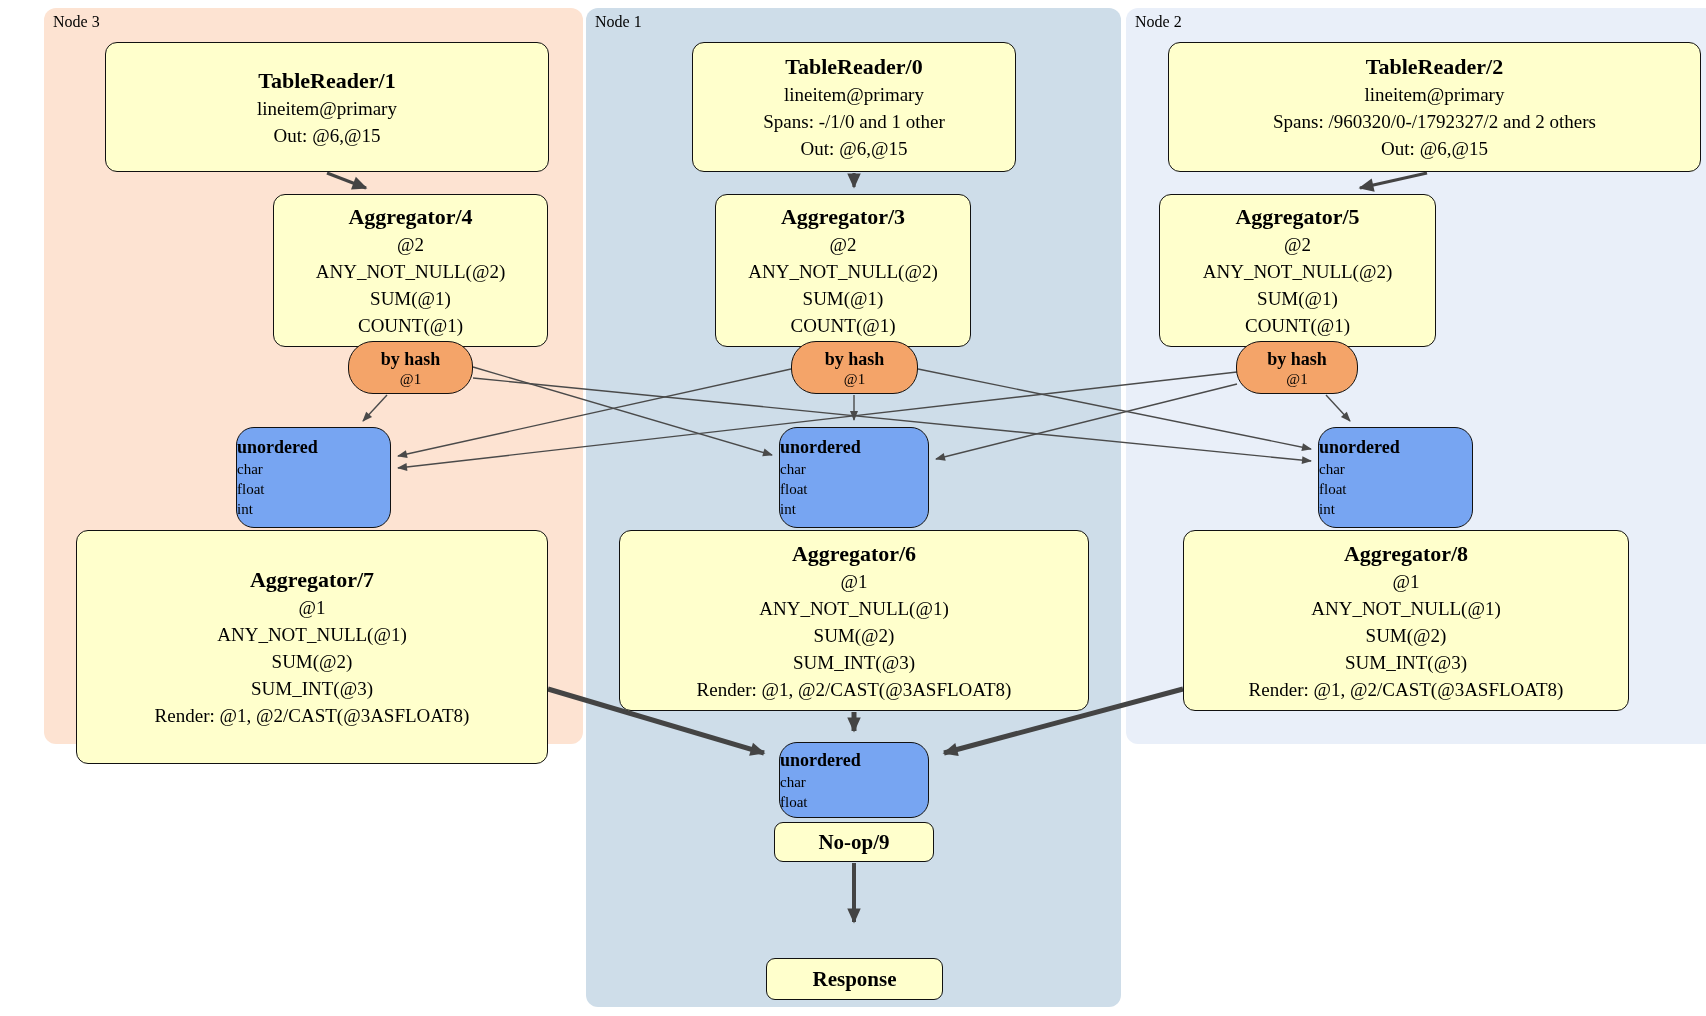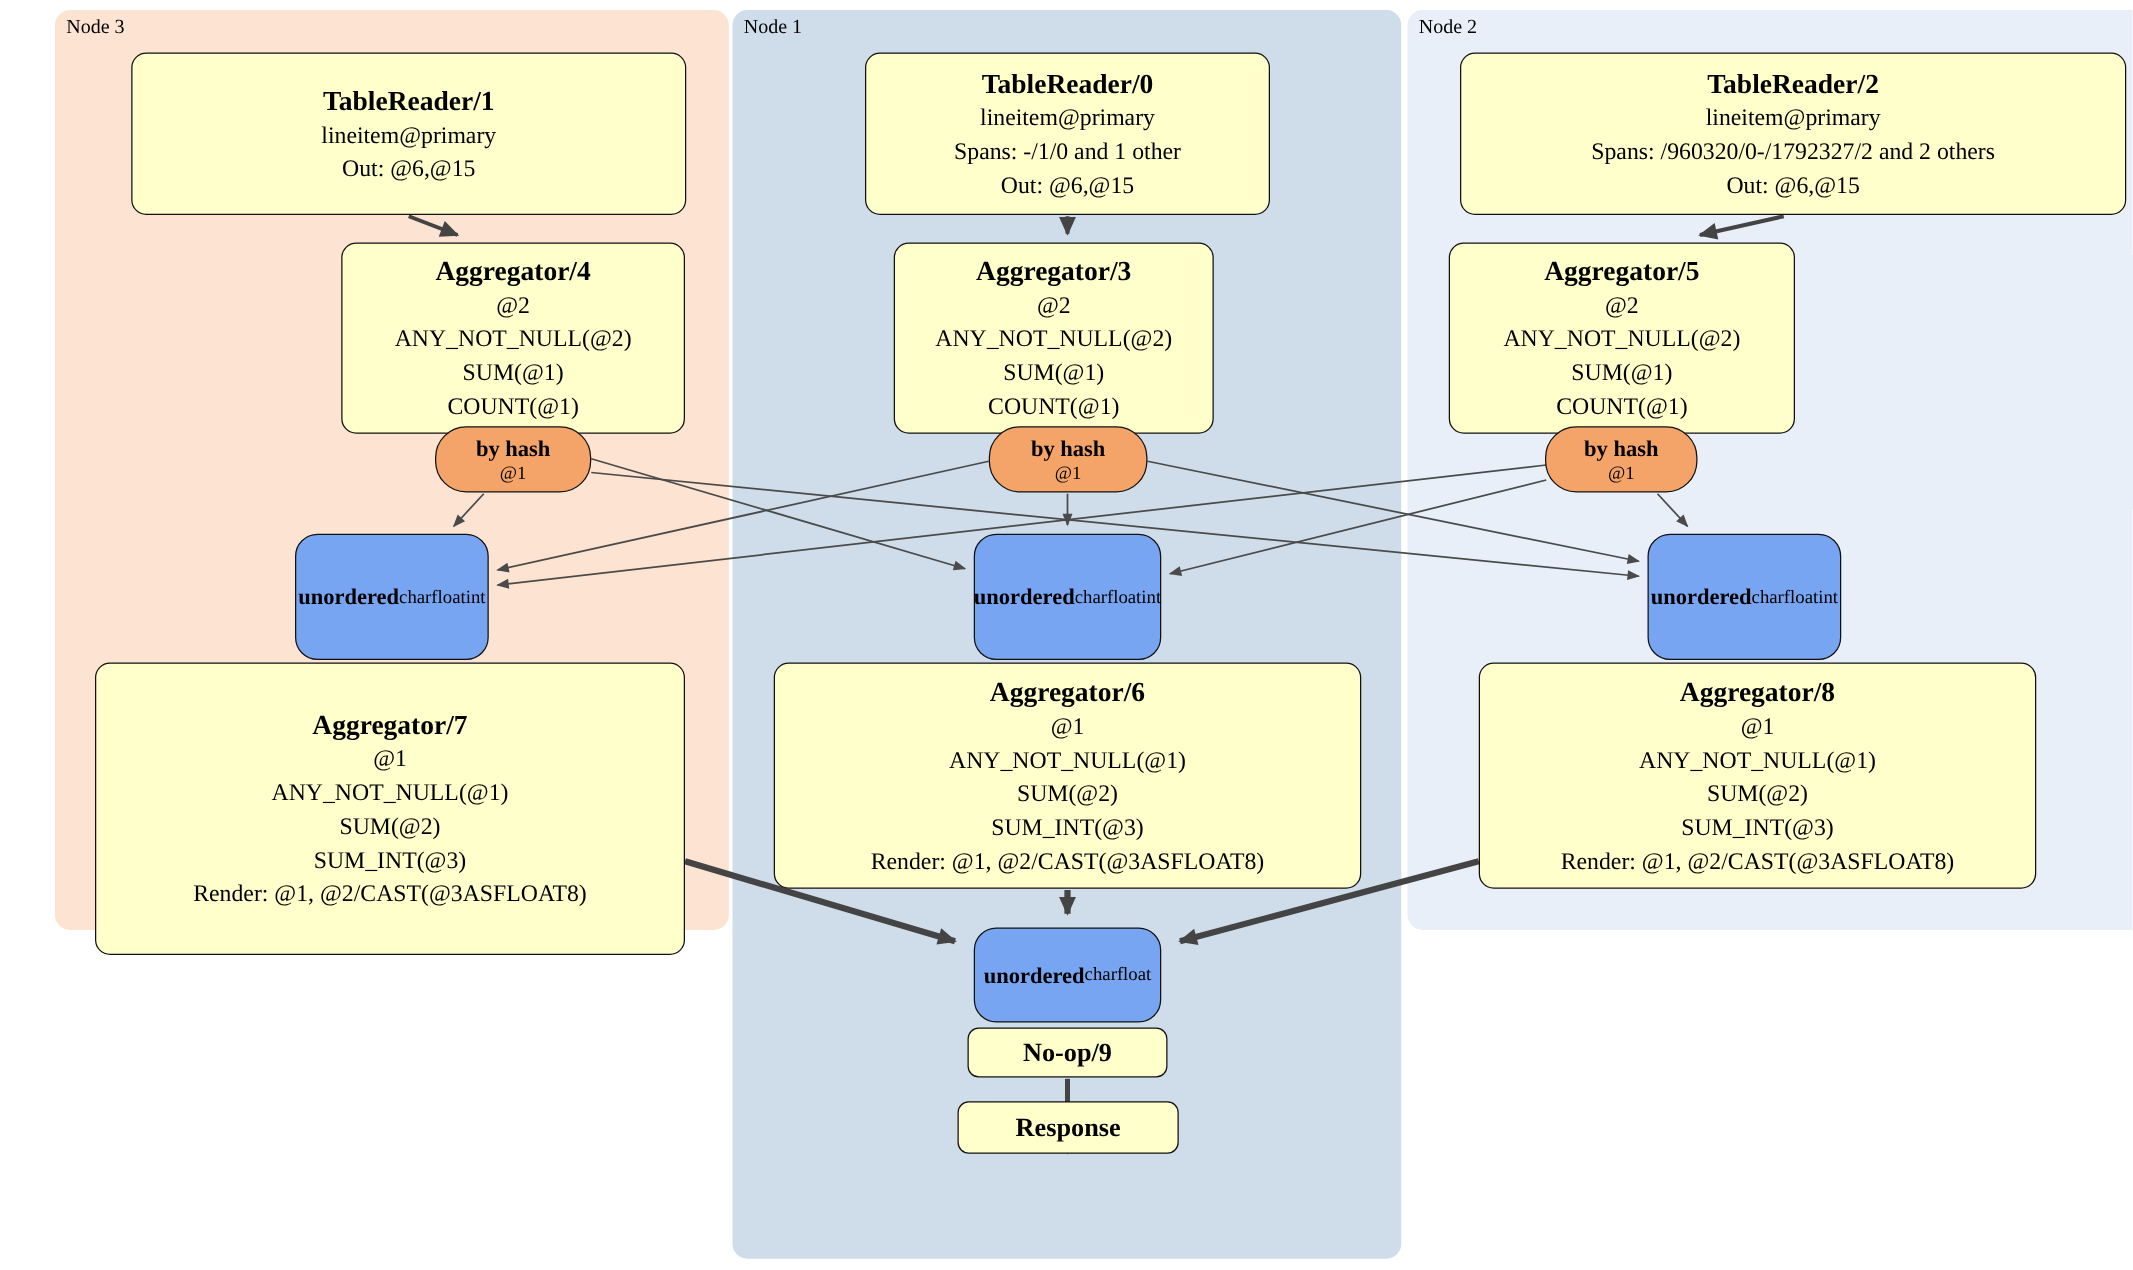--- a/index.html
+++ b/index.html
@@ -24,21 +24,21 @@
     position:absolute;background:var(--router-orange);
     border:1.8px solid #111;border-radius:25px;z-index:3;
     display:flex;flex-direction:column;align-items:center;justify-content:center;
     box-sizing:border-box;
   }
   .router-title{font-weight:bold;font-size:18px;line-height:22px;}
   .router-detail{font-size:15px;line-height:18px;}
   .sync{
     position:absolute;background:var(--sync-blue);
     border:1.8px solid #111;border-radius:18px;z-index:3;
-    display:flex;flex-direction:row;align-items:center;justify-content:center;
+    display:flex;flex-direction:column;align-items:flex-start;justify-content:center;
     box-sizing:border-box;
   }
   .sync-title{font-weight:bold;font-size:18px;line-height:23px;}
   .sync-type{font-size:15px;line-height:20px;}
   .small-box{border-radius:9px;}
   .small-box .box-title{font-size:21px;line-height:24px;}
   #edge-layer{position:absolute;left:0;top:0;z-index:1;pointer-events:none;}
 </style>
 </head>
 <body>
@@ -160,21 +160,21 @@
   <div class="sync" style="left:743px;top:742px;width:150px;height:76px">
     <div class="sync-title">unordered</div>
     <div class="sync-type">char</div>
     <div class="sync-type">float</div>
   </div>
 
   <div class="box small-box" style="left:738px;top:822px;width:160px;height:40px">
     <div class="box-title">No-op/9</div>
   </div>
 
-  <div class="box small-box" style="left:730px;top:881px;width:177px;height:42px">
+  <div class="box small-box" style="left:730px;top:958px;width:177px;height:42px">
     <div class="box-title">Response</div>
   </div>
 
   <div class="box" style="left:1132px;top:42px;width:533px;height:130px">
     <div class="box-title">TableReader/2</div>
     <div class="box-line">lineitem@primary</div>
     <div class="box-line">Spans: /960320/0-/1792327/2 and 2 others</div>
     <div class="box-line">Out: @6,@15</div>
   </div>
 

